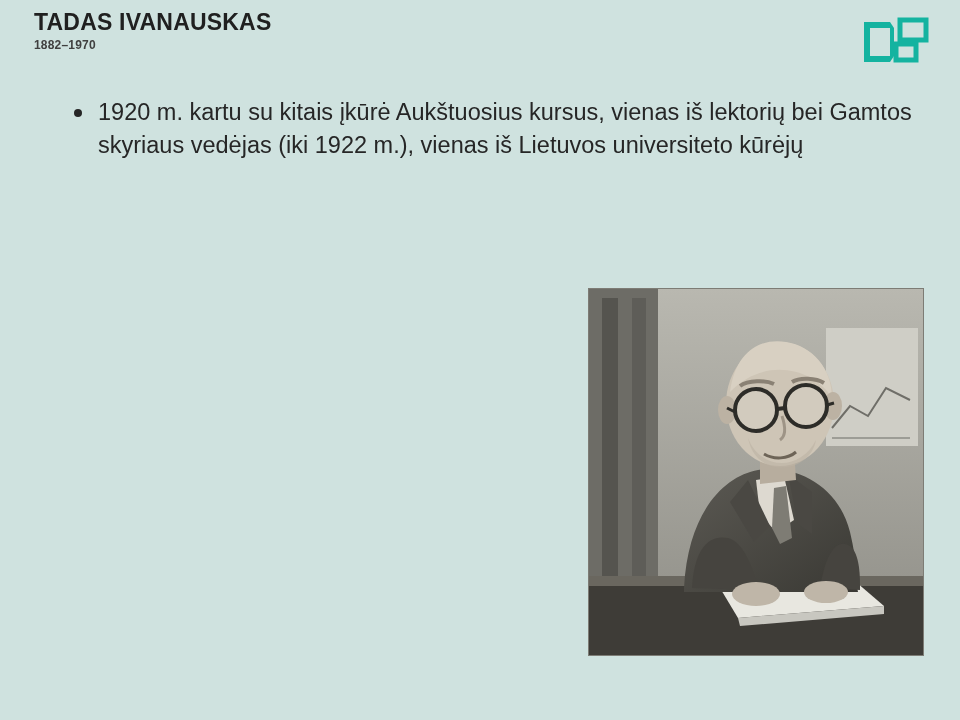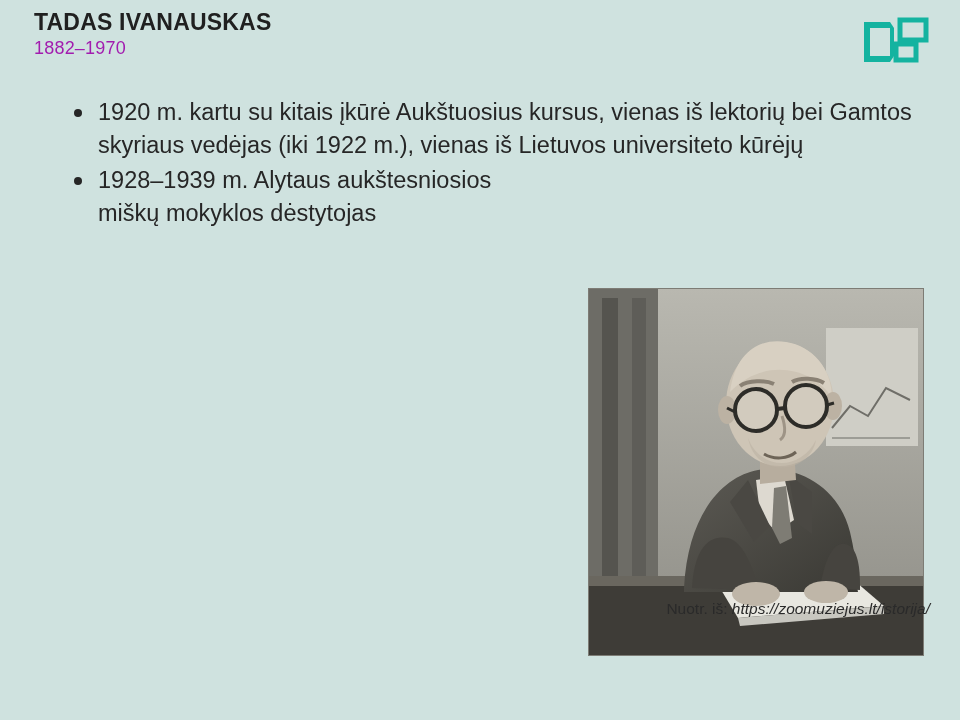--- a/index.html
+++ b/index.html
@@ -28,23 +28,23 @@
   }
   .title-name {
     font-size: 23px;
     font-weight: bold;
     color: #202020;
     letter-spacing: 0.2px;
     line-height: 1.12;
     margin: 0;
   }
   .title-dates {
-    font-size: 18px;
-    font-weight: normal;
-    color: #a21caf;
+    font-size: 12px;
+    font-weight: bold;
+    color: #404040;
     letter-spacing: 0.2px;
     line-height: 1.18;
     margin: 2px 0 0 0;
   }
   .logo {
     position: absolute;
     right: 28px;
     top: 16px;
     width: 72px;
     height: 58px;
@@ -119,22 +119,20 @@
     <svg viewBox="0 0 72 58" width="72" height="58" aria-hidden="true">
       <path d="M4 6 L30 6 L30 12 L10 12 L10 40 L30 40 L30 46 L4 46 Z" fill="#14b3a0"></path>
       <path d="M30 6 L34 12 L34 40 L30 46 Z" fill="#14b3a0"></path>
       <rect x="40" y="4" width="26" height="20" fill="none" stroke="#14b3a0" stroke-width="5"></rect>
       <rect x="36" y="28" width="20" height="16" fill="none" stroke="#14b3a0" stroke-width="5"></rect>
     </svg>
   </div>
 
   <ul class="bullets">
     <li>1920 m. kartu su kitais įkūrė Aukštuosius kursus, vienas iš lektorių bei Gamtos skyriaus vedėjas (iki 1922 m.), vienas iš Lietuvos universiteto kūrėjų</li>
-    <li class="bullet-3" style="white-space: pre-line;">1928–1939 m. Alytaus aukštesniosios
- miškų mokyklos dėstytojas</li>
   </ul>
 
   <div class="photo-frame">
     <svg class="photo-svg" viewBox="0 0 336 368" aria-hidden="true">
       <defs>
         <linearGradient id="wallGrad" x1="0" y1="0" x2="0" y2="1">
           <stop offset="0%" stop-color="#b9b8b0"></stop>
           <stop offset="100%" stop-color="#8e8d86"></stop>
         </linearGradient>
         <linearGradient id="coatGrad" x1="0" y1="0" x2="1" y2="1">
@@ -193,17 +191,14 @@
 
       <path d="M194 128 C198 140 198 148 192 152" stroke="#9e9486" stroke-width="3" fill="none"></path>
       <path d="M176 166 C186 172 200 171 208 164" stroke="#6d6457" stroke-width="3" fill="none"></path>
 
       <path d="M160 150 C172 182 212 184 228 152 C222 186 168 192 160 150 Z" fill="#bdb3a4" fill-opacity="0.6"></path>
 
       <rect x="0" y="0" width="336" height="368" fill="none" stroke="#7d7c75" stroke-width="2"></rect>
     </svg>
   </div>
 
-  <div class="caption">
-    <span>Nuotr. iš: </span><span class="url">https://zoomuziejus.lt/istorija/</span>
-  </div>
 
 </div>
 
 </body></html>

